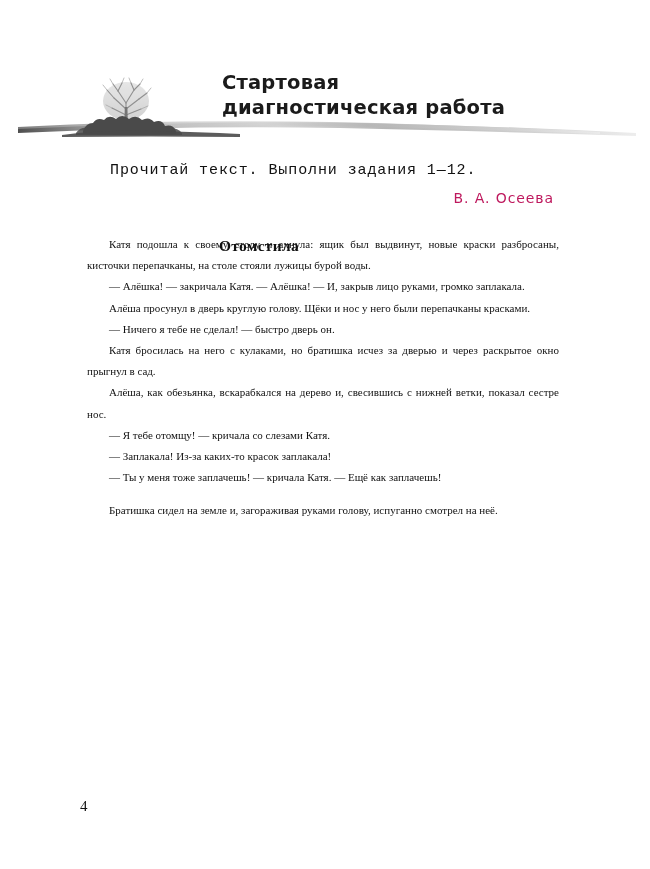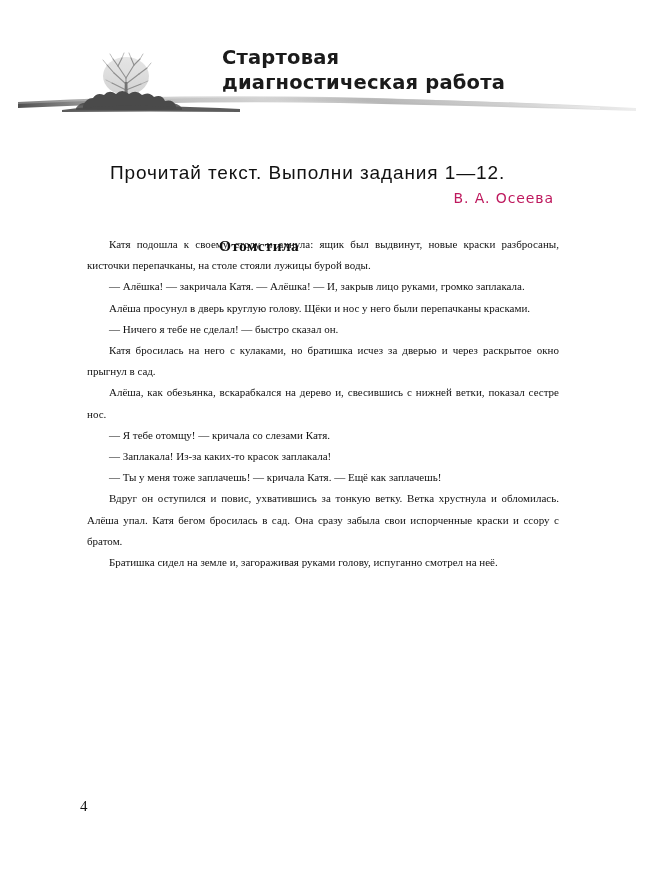--- a/index.html
+++ b/index.html
@@ -21,21 +21,21 @@
     position: absolute;
     inset: 0;
     width: 650px;
     height: 869px;
   }
 
   
   .header {
     position: absolute;
     left: 0;
-    top: 38px;
+    top: 63px;
     width: 650px;
     height: 90px;
   }
 
   .header-title {
     position: absolute;
     left: 222px;
     top: 7px;
     width: 400px;
     font-family: "DejaVu Sans", "Liberation Sans", sans-serif;
@@ -53,22 +53,22 @@
     top: 0;
     width: 650px;
     height: 90px;
   }
 
   
   .instruction {
     position: absolute;
     left: 110px;
     top: 162px;
-    font-family: Liberation Sans, sans-serif;
-    font-size: 19px;
+    font-family: Liberation Mono, monospace;
+    font-size: 15px;
     letter-spacing: 0.9px;
     color: #111111;
     white-space: nowrap;
   }
 
   .author {
     position: absolute;
     right: 96px;
     top: 190px;
     font-family: "DejaVu Sans", "Liberation Sans", sans-serif;
@@ -106,20 +106,21 @@
   }
 
   .body-text p {
     margin: 0;
     text-indent: 22px;
     text-align: justify;
   }
 
   .body-text p:last-child {
     text-align-last: left;
+    margin-top: 12px;
   }
 
   .page-number {
     position: absolute;
     left: 80px;
     top: 798px;
     font-family: "Liberation Serif", "DejaVu Serif", serif;
     font-size: 15px;
     color: #111111;
   }
@@ -203,25 +204,24 @@
   <div class="instruction">Прочитай  текст.  Выполни  задания  1—12.</div>
 
   <div class="author">В. А.  Осеева</div>
 
   <div class="story-title">Отомстила</div>
 
   <div class="body-text">
     <p>Катя подошла к своему столу и ахнула: ящик был выдвинут, новые краски разбросаны, кисточки перепачканы, на столе стояли лужицы бурой воды.</p>
     <p>— Алёшка! — закричала Катя. — Алёшка! — И, закрыв лицо руками, громко заплакала.</p>
     <p>Алёша просунул в дверь круглую голову. Щёки и нос у него были перепачканы красками.</p>
-    <p>— Ничего я тебе не сделал! — быстро сказал он.</p>
+    <p>— Ничего я тебе не сделал! — быстро дверь он.</p>
     <p>Катя бросилась на него с кулаками, но братишка исчез за дверью и через раскрытое окно прыгнул в сад.</p>
     <p>Алёша, как обезьянка, вскарабкался на дерево и, свесившись с нижней ветки, показал сестре нос.</p>
     <p>— Я тебе отомщу! — кричала со слезами Катя.</p>
     <p>— Заплакала! Из-за каких-то красок заплакала!</p>
     <p>— Ты у меня тоже заплачешь! — кричала Катя. — Ещё как заплачешь!</p>
-    <p>Вдруг он оступился и повис, ухватившись за тонкую ветку. Ветка хрустнула и обломилась. Алёша упал. Катя бегом бросилась в сад. Она сразу забыла свои испорченные краски и ссору с братом.</p>
     <p>Братишка сидел на земле и, загораживая руками голову, испуганно смотрел на неё.</p>
   </div>
 
   <div class="page-number">4</div>
 
 </div>
 
 </body></html>

